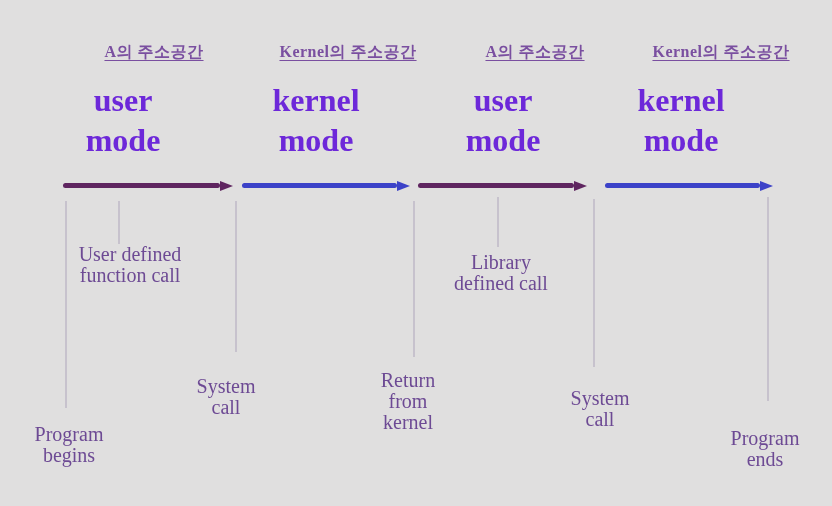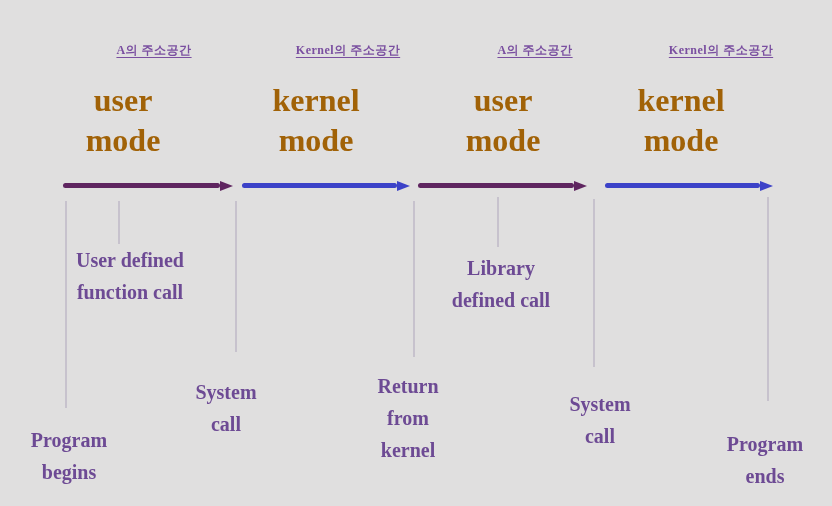--- a/index.html
+++ b/index.html
@@ -7,36 +7,36 @@
     position:relative;
     width:832px;height:506px;
     background:#e0dfdf;
     overflow:hidden;
     font-family:"Liberation Serif","DejaVu Serif",serif;
   }
   .hdr{
     position:absolute;
     top:42px;
     transform:translateX(-50%);
-    font-size:12px;
+    font-size:16px;
     font-weight:700;
     color:#7a4fa0;
     text-decoration:underline;
     text-underline-offset:3px;
     white-space:nowrap;
     letter-spacing:0.5px;
   }
   .mode{
     position:absolute;
     top:80px;
     transform:translateX(-50%);
     font-size:32px;
     line-height:40px;
     font-weight:600;
-    color:#a16207;
+    color:#6d28d9;
     text-align:center;
     white-space:pre-line;
   }
   .arrow{
     position:absolute;
     top:180px;
     height:11px;
     display:flex;
     align-items:center;
   }
@@ -48,22 +48,22 @@
   .arrow.kernel .head{border-left:13px solid #3c42c8;}
   .tick{
     position:absolute;
     width:2px;
     background:#c7c2cd;
   }
   .event{
     position:absolute;
     transform:translateX(-50%);
     font-size:20px;
-    line-height:32px;
-    font-weight:700;
+    line-height:21px;
+    font-weight:400;
     color:#6d4a94;
     text-align:center;
     white-space:pre-line;
   }
 </style>
 </head>
 <body>
 
 <div class="canvas">
 

